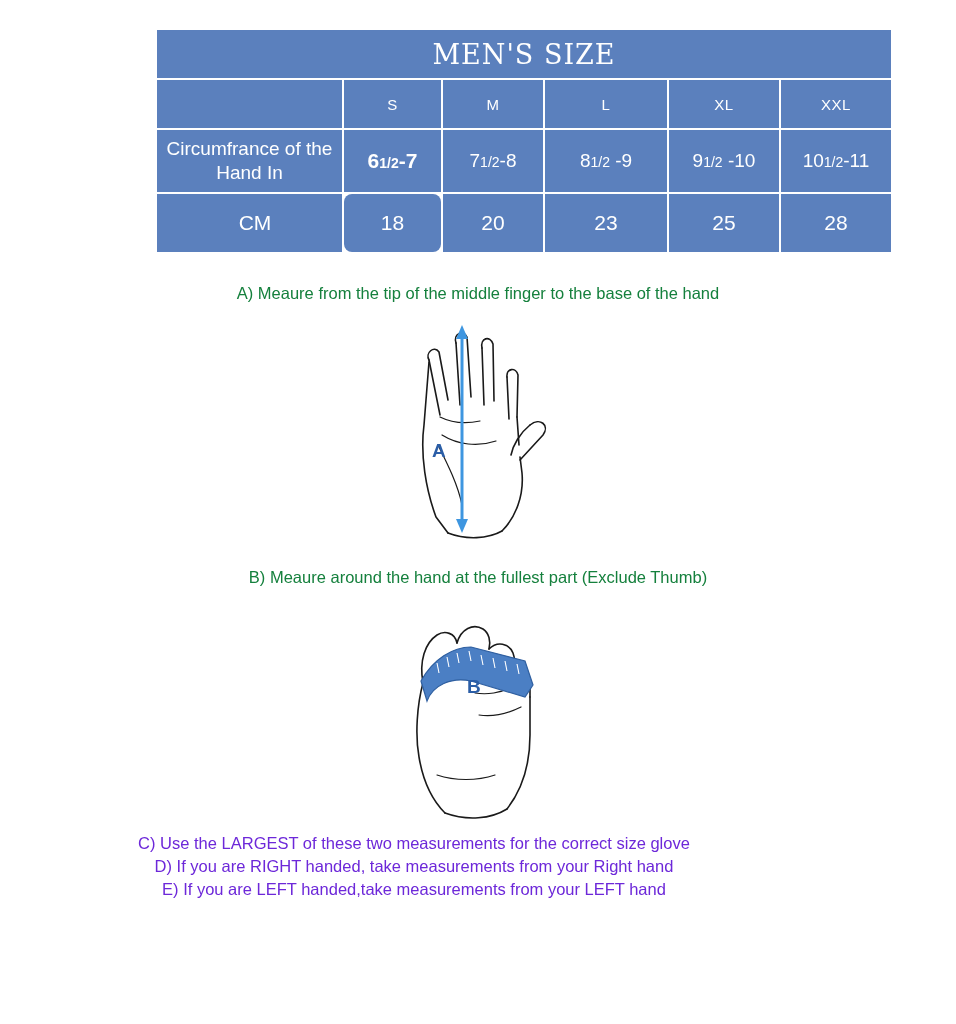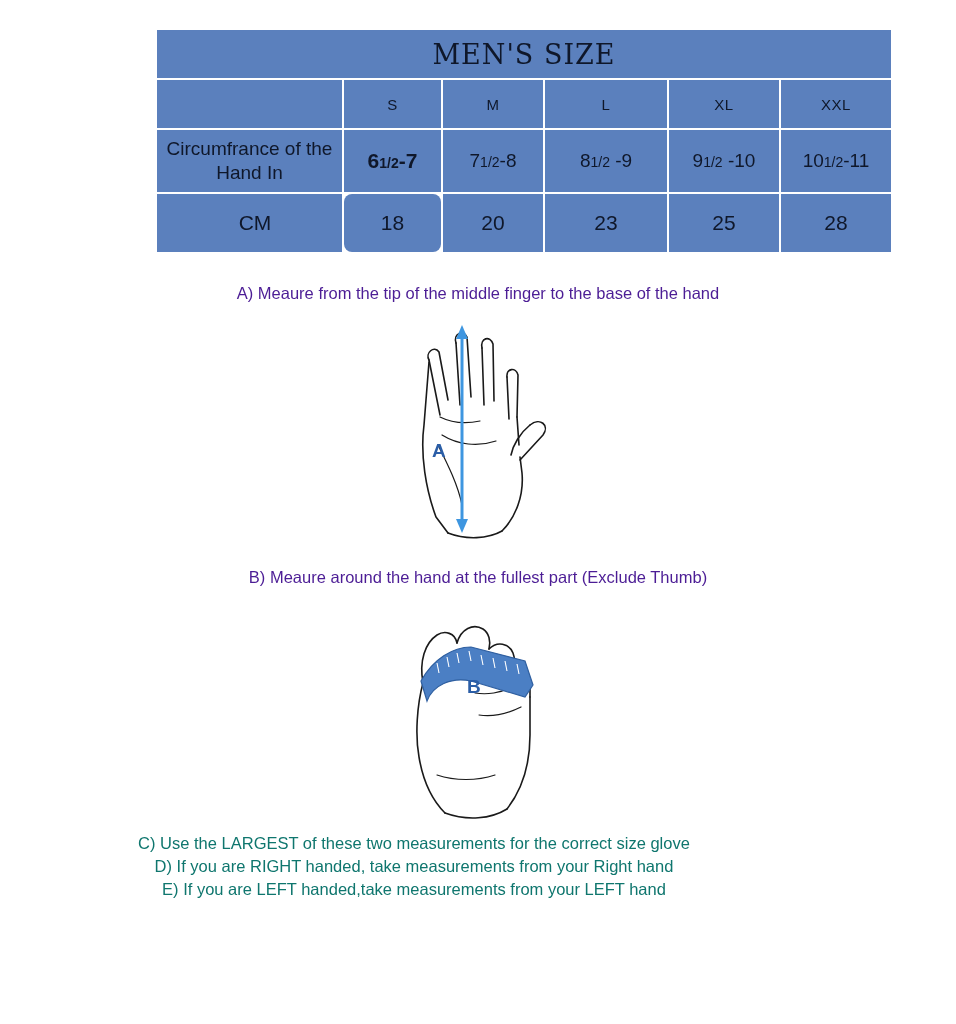--- a/index.html
+++ b/index.html
@@ -29,21 +29,21 @@
     width: 720px;
   }
   table.size-table {
     border-collapse: separate;
     border-spacing: 2px;
     width: 720px;
     table-layout: fixed;
   }
   table.size-table td, table.size-table th {
     background: #5b80bd;
-    color: #0f172a;
+    color: #ffffff;
     text-align: center;
     vertical-align: middle;
     font-weight: normal;
     margin-left: 32px;
   }
   .title-cell {
     height: 46px;
     font-family: "DejaVu Serif", serif;
     font-weight: bold;
     font-size: 27px;
@@ -85,32 +85,32 @@
   col.c3 { width: 122px; }
   col.c4 { width: 110px; }
   col.c5 { width: 110px; }
 
   
   .caption {
     position: absolute;
     width: 956px;
     text-align: center;
     font-size: 16.5px;
-    color: #4c1d95;
+    color: #15803d;
   }
   #cap-a { top: 284px; }
   #cap-b { top: 560px; margin-top: 8px; }
 
   .footer-notes {
     position: absolute;
     top: 832px;
     width: 828px;
     text-align: center;
     font-size: 16.5px;
-    color: #0f766e;
+    color: #6d28d9;
     line-height: 21px;
   }
   .footer-notes div { margin: 0; padding: 1px 0; }
 
   
   .fig {
     position: absolute;
   }
   #fig-a { left: 370px; top: 305px; }
   #fig-b { left: 375px; top: 585px; }

